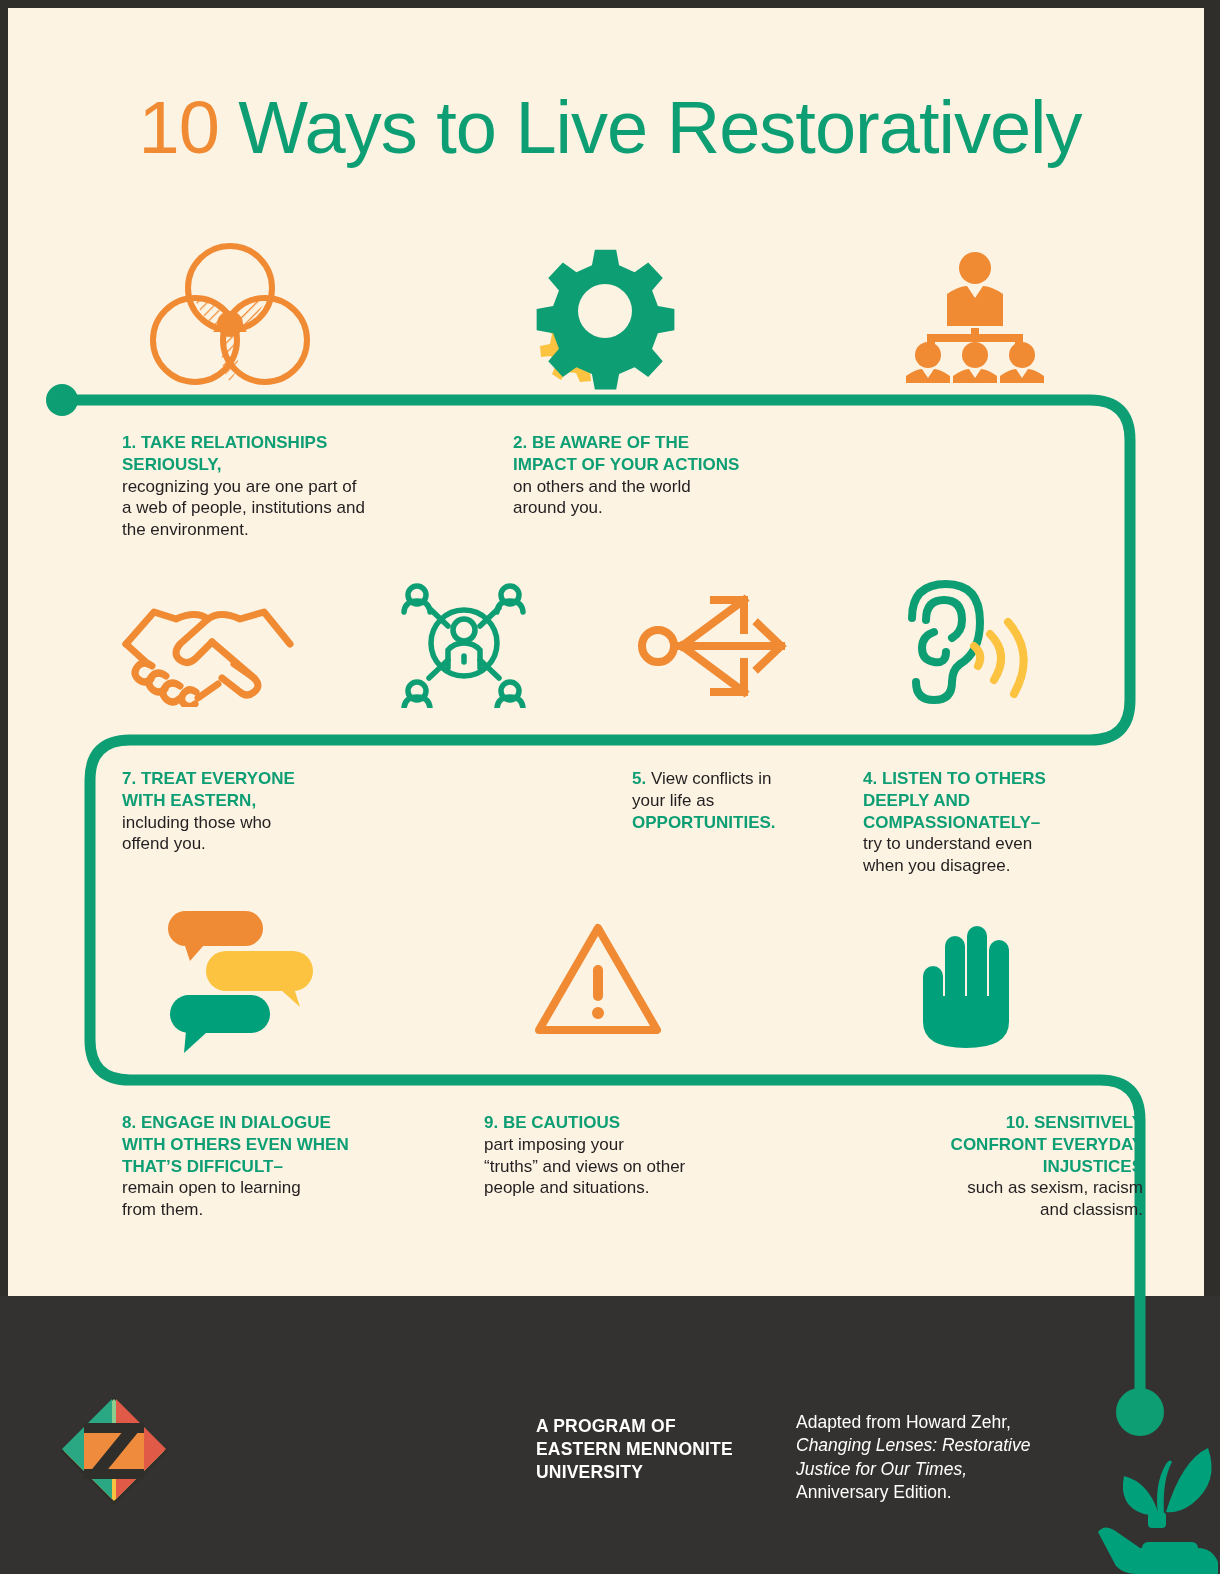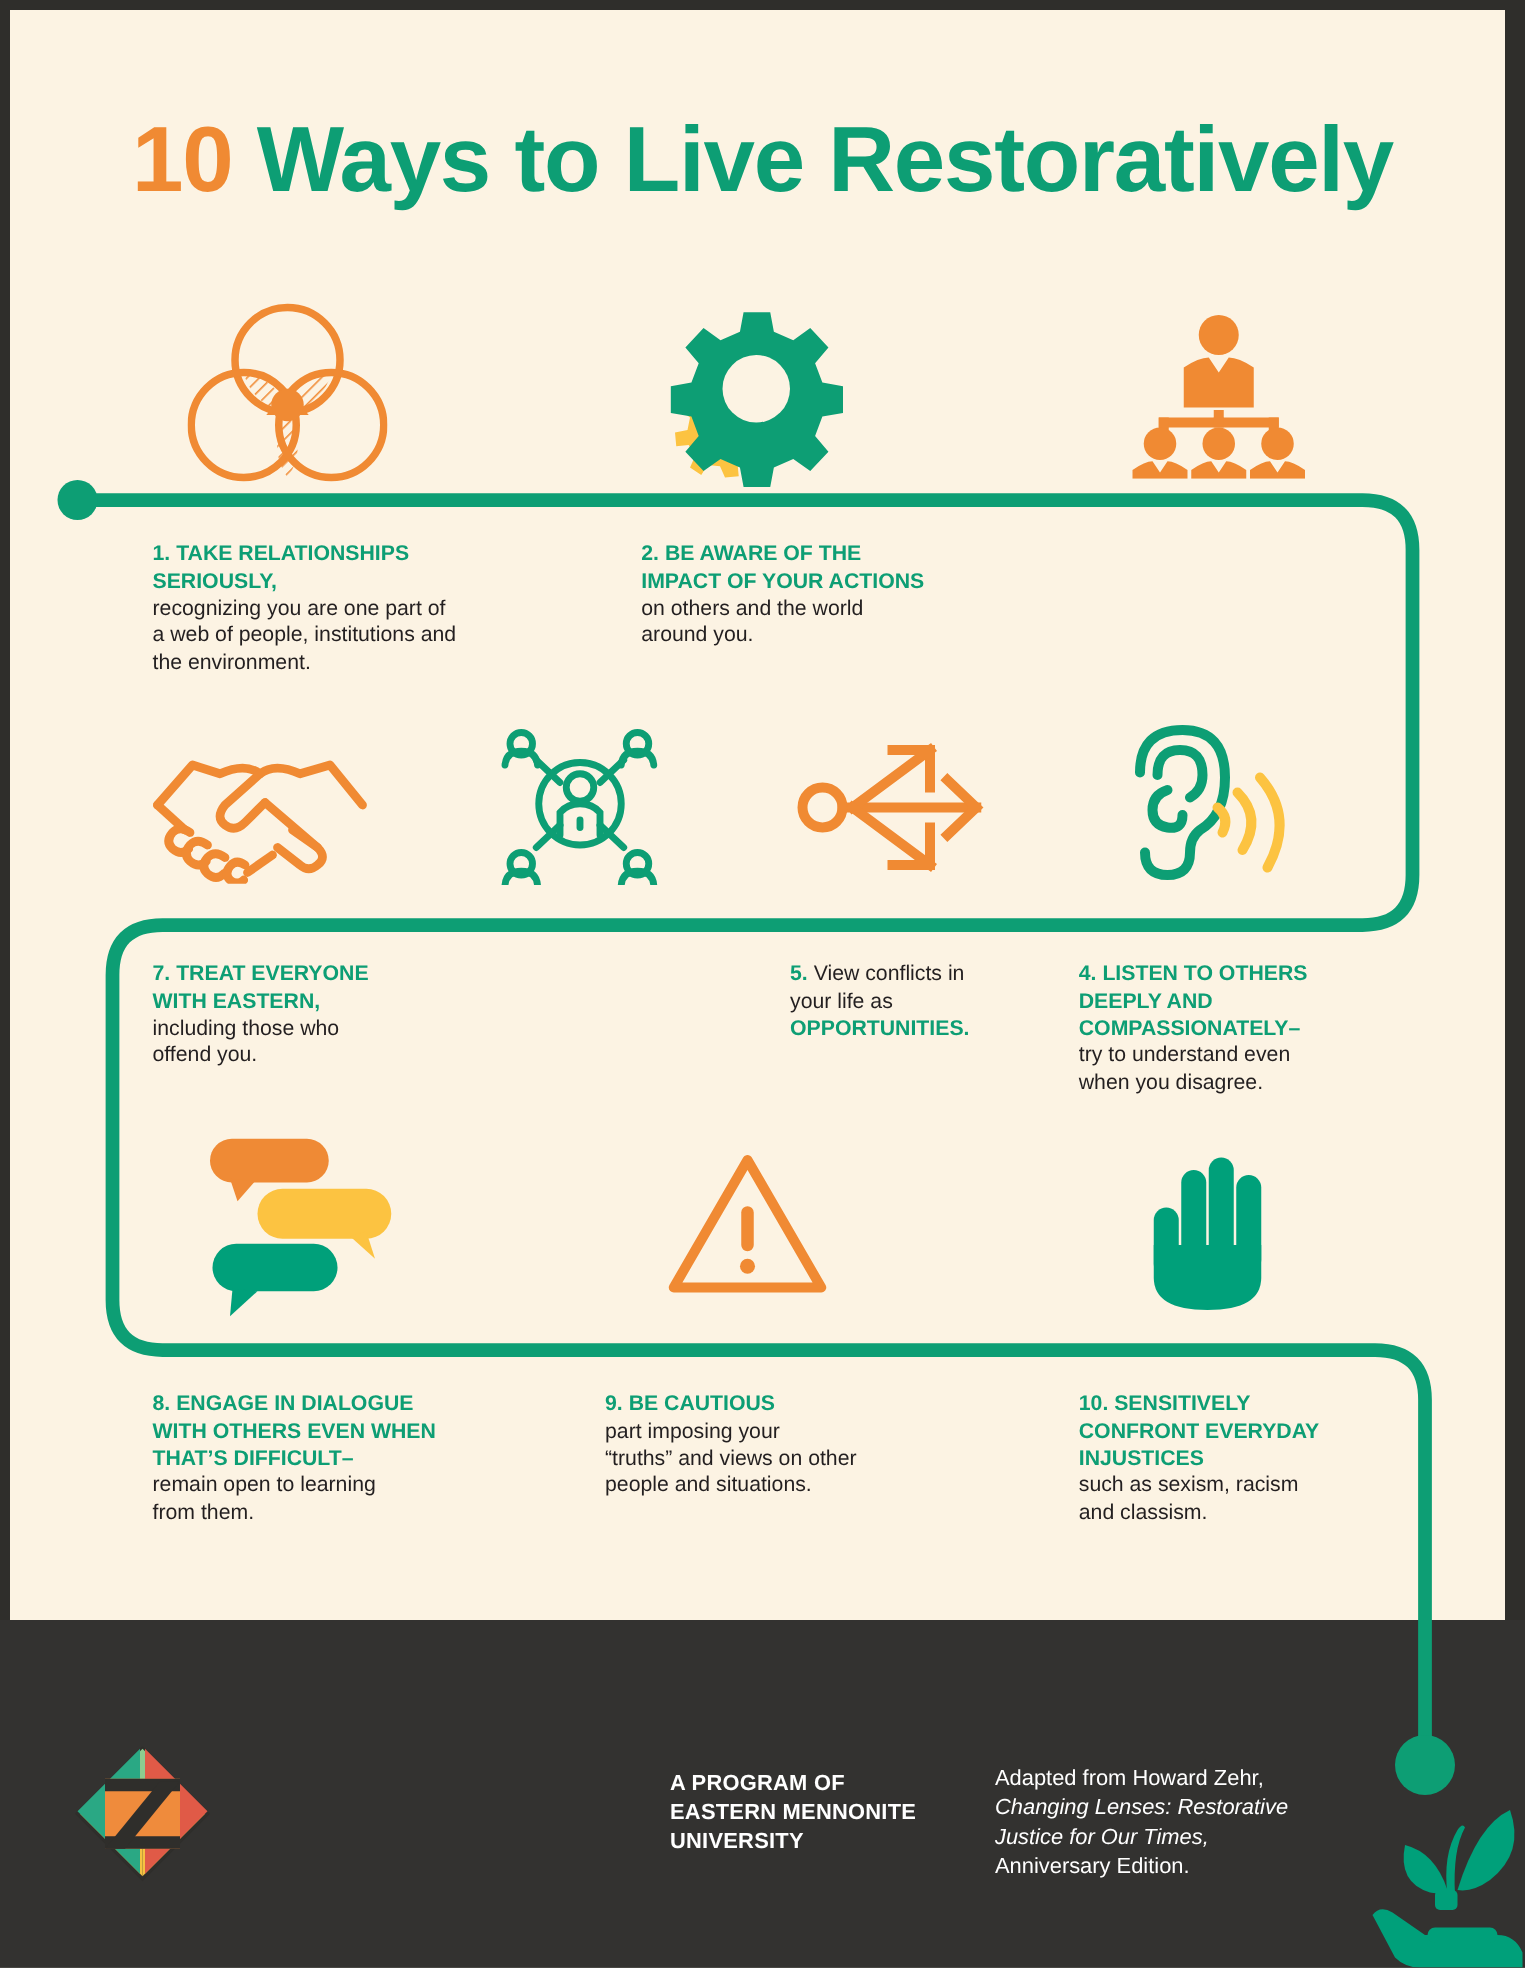--- a/index.html
+++ b/index.html
@@ -22,21 +22,21 @@
   .dark-footer{
     position:absolute;left:0;top:1296px;
     width:1220px;height:278px;
     background:#333230;
   }
 
   
   .title{
     position:absolute;left:0;top:85px;width:1220px;
     text-align:center;
-    font-size:74px;font-weight:bold;
+    font-size:74px;font-weight:normal;
     letter-spacing:-1px;
     color:#0d9e74;
     white-space:nowrap;
   }
   .title .num{color:#f08a33;}
 
   
   .snake{position:absolute;left:0;top:0;width:1220px;height:1574px;pointer-events:none;}
 
   
@@ -289,21 +289,21 @@
     <div>from them.</div>
   </div>
 
   <div class="txt" style="left:484px;top:1112px;width:280px;">
     <div class="hd">9. BE CAUTIOUS</div>
     <div>part imposing your</div>
     <div>“truths” and views on other</div>
     <div>people and situations.</div>
   </div>
 
-  <div class="txt" style="left:863px;top:1112px;width:280px;">
+  <div class="txt" style="left:863px;top:1112px;width:280px;text-align:right;">
     <div class="hd">10.  SENSITIVELY</div>
     <div class="hd">CONFRONT EVERYDAY</div>
     <div class="hd">INJUSTICES</div>
     <div>such as sexism, racism</div>
     <div>and classism.</div>
   </div>
 
   <div class="logo-wrap">
     <svg class="logo-mark" viewBox="0 0 112 112">
       <polygon points="56,2 110,56 56,110 2,56" fill="#2f2e2b"></polygon>

